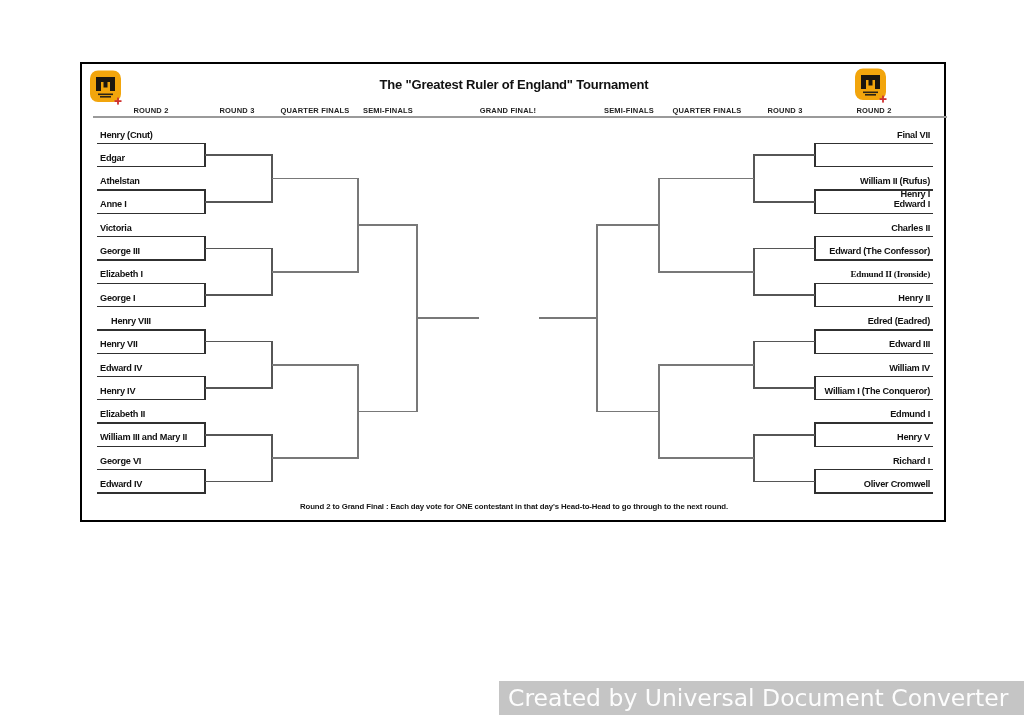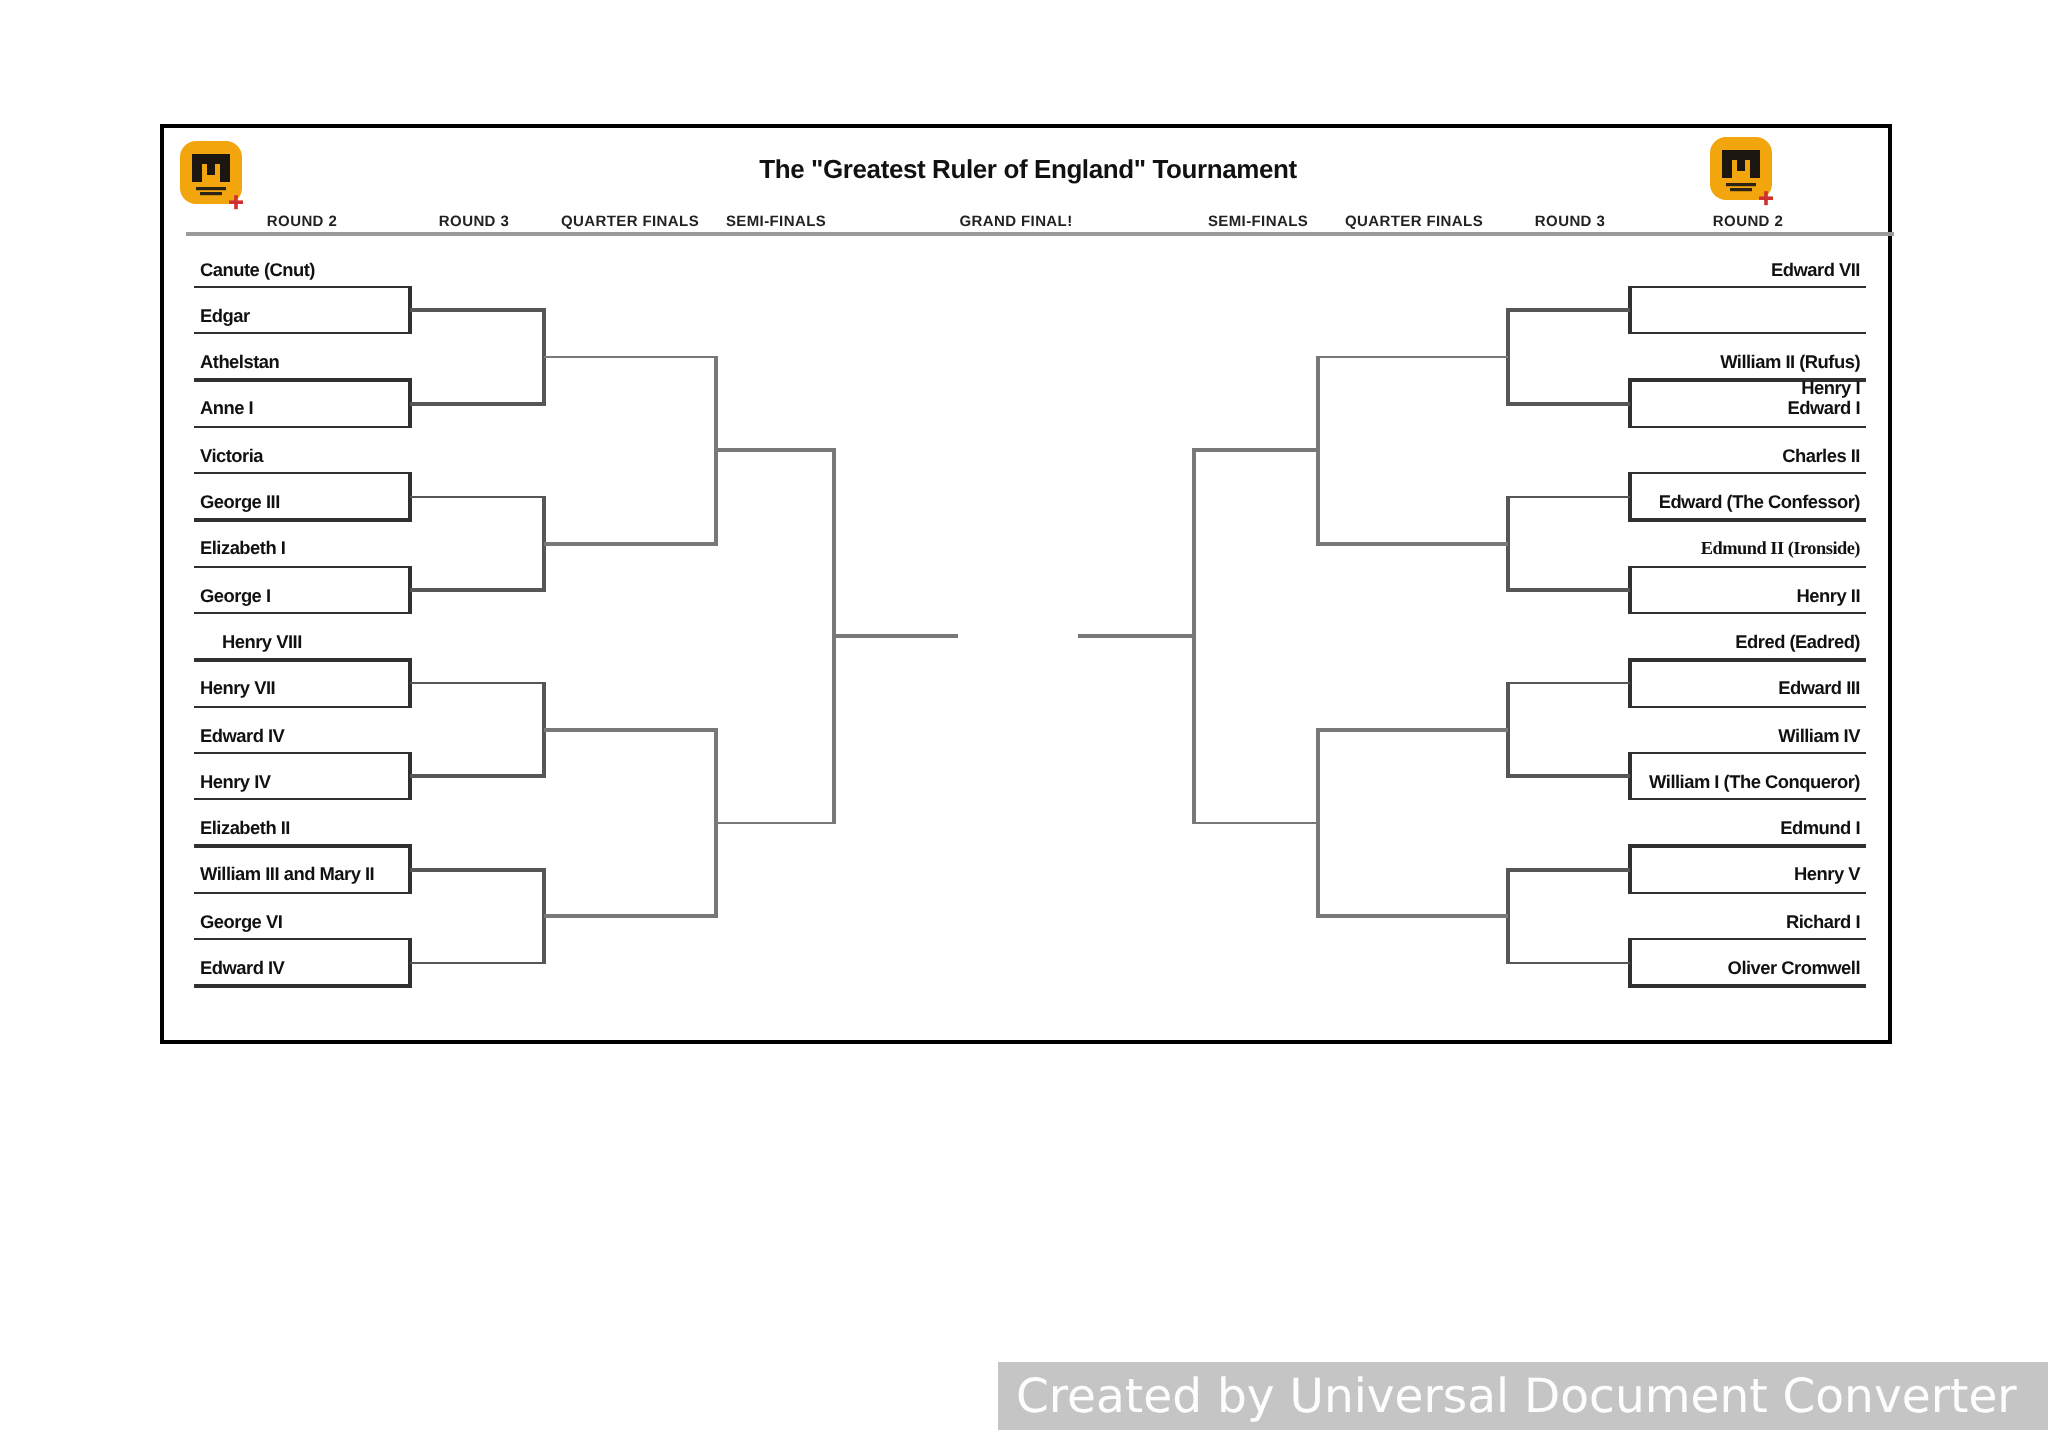--- a/index.html
+++ b/index.html
@@ -118,21 +118,21 @@
       <div class="bl g2" style="left: 271.2px; top: 340.75px; width: 1.6px; height: 48.2px;"></div>
       <div class="bl g3" style="left: 272px; top: 363.95px; width: 86px; height: 1.8px;"></div>
       <div class="bl g2" style="left: 271.2px; top: 433.95px; width: 1.6px; height: 48.2px;"></div>
       <div class="bl g3" style="left: 272px; top: 457.15px; width: 86px; height: 1.8px;"></div>
       <div class="bl g3" style="left: 357.1px; top: 177.55px; width: 1.8px; height: 95px;"></div>
       <div class="bl g3" style="left: 358px; top: 224.15px; width: 59px; height: 1.8px;"></div>
       <div class="bl g3" style="left: 357.1px; top: 363.95px; width: 1.8px; height: 95px;"></div>
       <div class="bl g3" style="left: 358px; top: 410.55px; width: 59px; height: 1.8px;"></div>
       <div class="bl g3" style="left: 416.1px; top: 224.15px; width: 1.8px; height: 188.2px;"></div>
       <div class="bl g3" style="left: 417px; top: 317.35px; width: 62px; height: 1.8px;"></div>
-      <div class="slot" style="top: 128.5px; left: 100px; width: 140px;">Canute (Cnut)</div>
+      <div class="slot" style="top: 128.5px; left: 100px; width: 140px;">Henry (Cnut)</div>
       <div class="slot" style="top: 151.8px; left: 100px; width: 140px;">Edgar</div>
       <div class="slot" style="top: 175.1px; left: 100px; width: 140px;">Athelstan</div>
       <div class="slot" style="top: 198.4px; left: 100px; width: 140px;">Anne I</div>
       <div class="slot" style="top: 221.7px; left: 100px; width: 140px;">Victoria</div>
       <div class="slot" style="top: 245px; left: 100px; width: 140px;">George III</div>
       <div class="slot" style="top: 268.3px; left: 100px; width: 140px;">Elizabeth I</div>
       <div class="slot" style="top: 291.6px; left: 100px; width: 140px;">George I</div>
       <div class="slot" style="top: 314.9px; left: 100px; width: 140px; margin-left: 11px;">Henry VIII</div>
       <div class="slot" style="top: 338.2px; left: 100px; width: 140px;">Henry VII</div>
       <div class="slot" style="top: 361.5px; left: 100px; width: 140px;">Edward IV</div>
@@ -180,33 +180,34 @@
       <div class="bl g2" style="left: 753.2px; top: 340.75px; width: 1.6px; height: 48.2px;"></div>
       <div class="bl g3" style="left: 659px; top: 363.95px; width: 95px; height: 1.8px;"></div>
       <div class="bl g2" style="left: 753.2px; top: 433.95px; width: 1.6px; height: 48.2px;"></div>
       <div class="bl g3" style="left: 659px; top: 457.15px; width: 95px; height: 1.8px;"></div>
       <div class="bl g3" style="left: 658.1px; top: 177.55px; width: 1.8px; height: 95px;"></div>
       <div class="bl g3" style="left: 597px; top: 224.15px; width: 62px; height: 1.8px;"></div>
       <div class="bl g3" style="left: 658.1px; top: 363.95px; width: 1.8px; height: 95px;"></div>
       <div class="bl g3" style="left: 597px; top: 410.55px; width: 62px; height: 1.8px;"></div>
       <div class="bl g3" style="left: 596.1px; top: 224.15px; width: 1.8px; height: 188.2px;"></div>
       <div class="bl g3" style="left: 539px; top: 317.35px; width: 58px; height: 1.8px;"></div>
-      <div class="slot r" style="top: 128.5px; right: 94px; width: 160px;">Edward VII</div>
+      <div class="slot r" style="top: 128.5px; right: 94px; width: 160px;">Final VII</div>
       <div class="slot r" style="top: 151.8px; right: 94px; width: 160px; margin-top: 36px;">Henry I</div>
       <div class="slot r" style="top: 175.1px; right: 94px; width: 160px;">William II (Rufus)</div>
       <div class="slot r" style="top: 198.4px; right: 94px; width: 160px;">Edward I</div>
       <div class="slot r" style="top: 221.7px; right: 94px; width: 160px;">Charles II</div>
       <div class="slot r" style="top: 245px; right: 94px; width: 160px;">Edward (The Confessor)</div>
       <div class="slot r" style="top: 268.3px; right: 94px; width: 160px; font-family: Liberation Serif, serif;">Edmund II (Ironside)</div>
       <div class="slot r" style="top: 291.6px; right: 94px; width: 160px;">Henry II</div>
       <div class="slot r" style="top: 314.9px; right: 94px; width: 160px;">Edred (Eadred)</div>
       <div class="slot r" style="top: 338.2px; right: 94px; width: 160px;">Edward III</div>
       <div class="slot r" style="top: 361.5px; right: 94px; width: 160px;">William IV</div>
       <div class="slot r" style="top: 384.8px; right: 94px; width: 160px;">William I (The Conqueror)</div>
       <div class="slot r" style="top: 408.1px; right: 94px; width: 160px;">Edmund I</div>
       <div class="slot r" style="top: 431.4px; right: 94px; width: 160px;">Henry V</div>
       <div class="slot r" style="top: 454.7px; right: 94px; width: 160px;">Richard I</div>
       <div class="slot r" style="top: 478px; right: 94px; width: 160px;">Oliver Cromwell</div>
     </div>
 
+  <div class="footer-note">Round 2 to Grand Final : Each day vote for ONE contestant in that day's Head-to-Head to go through to the next round.</div>
 
   <div class="watermark" style="background: rgb(197, 197, 197); color: rgb(253, 253, 253);">Created by Universal Document Converter</div>
 </div>
 
 </body></html>

